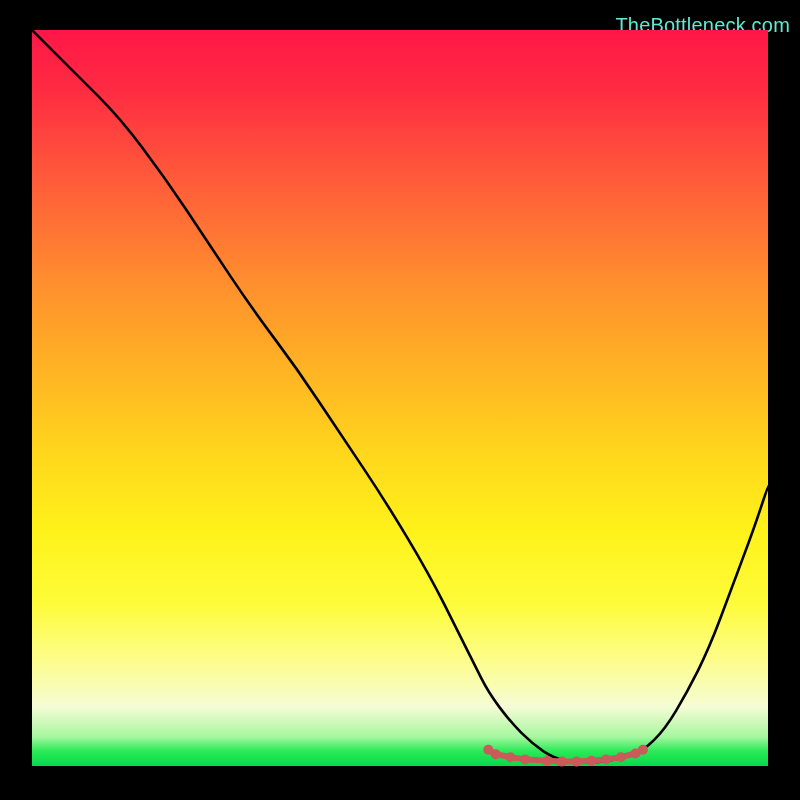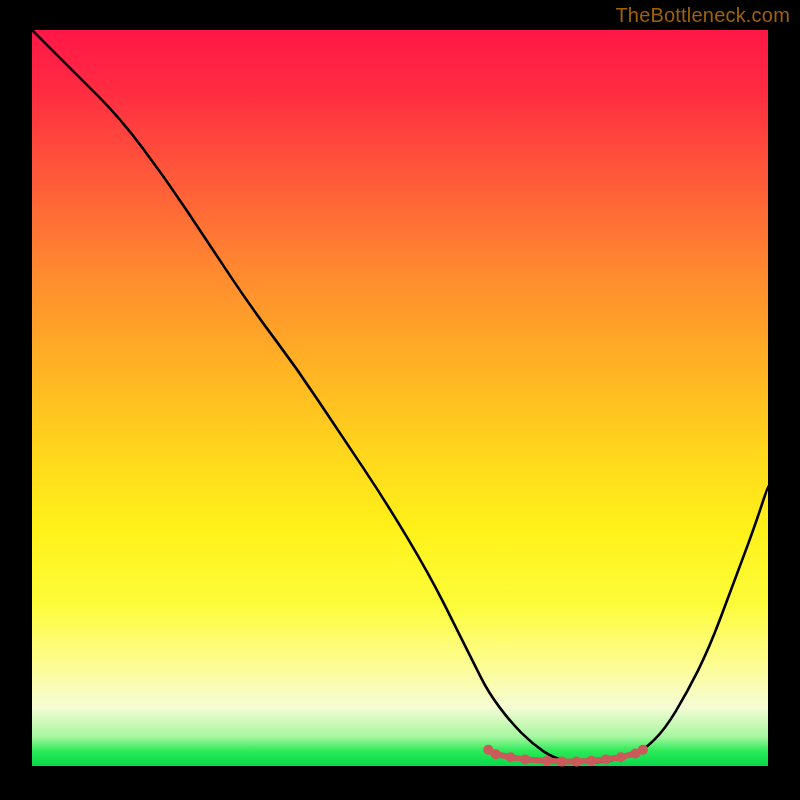--- a/index.html
+++ b/index.html
@@ -12,23 +12,23 @@
     font-family: Arial, Helvetica, sans-serif;
   }
   .frame {
     position: relative;
     width: 800px;
     height: 800px;
     background: #000;
   }
   .watermark {
     position: absolute;
-    top: 4px;
+    top: 14px;
     right: 10px;
-    color: #a16207;
+    color: #5eead4;
     font-size: 20px;
     font-weight: 500;
     letter-spacing: 0.2px;
   }
   .plot-area {
     position: absolute;
     left: 32px;
     top: 30px;
     width: 736px;
     height: 736px;

